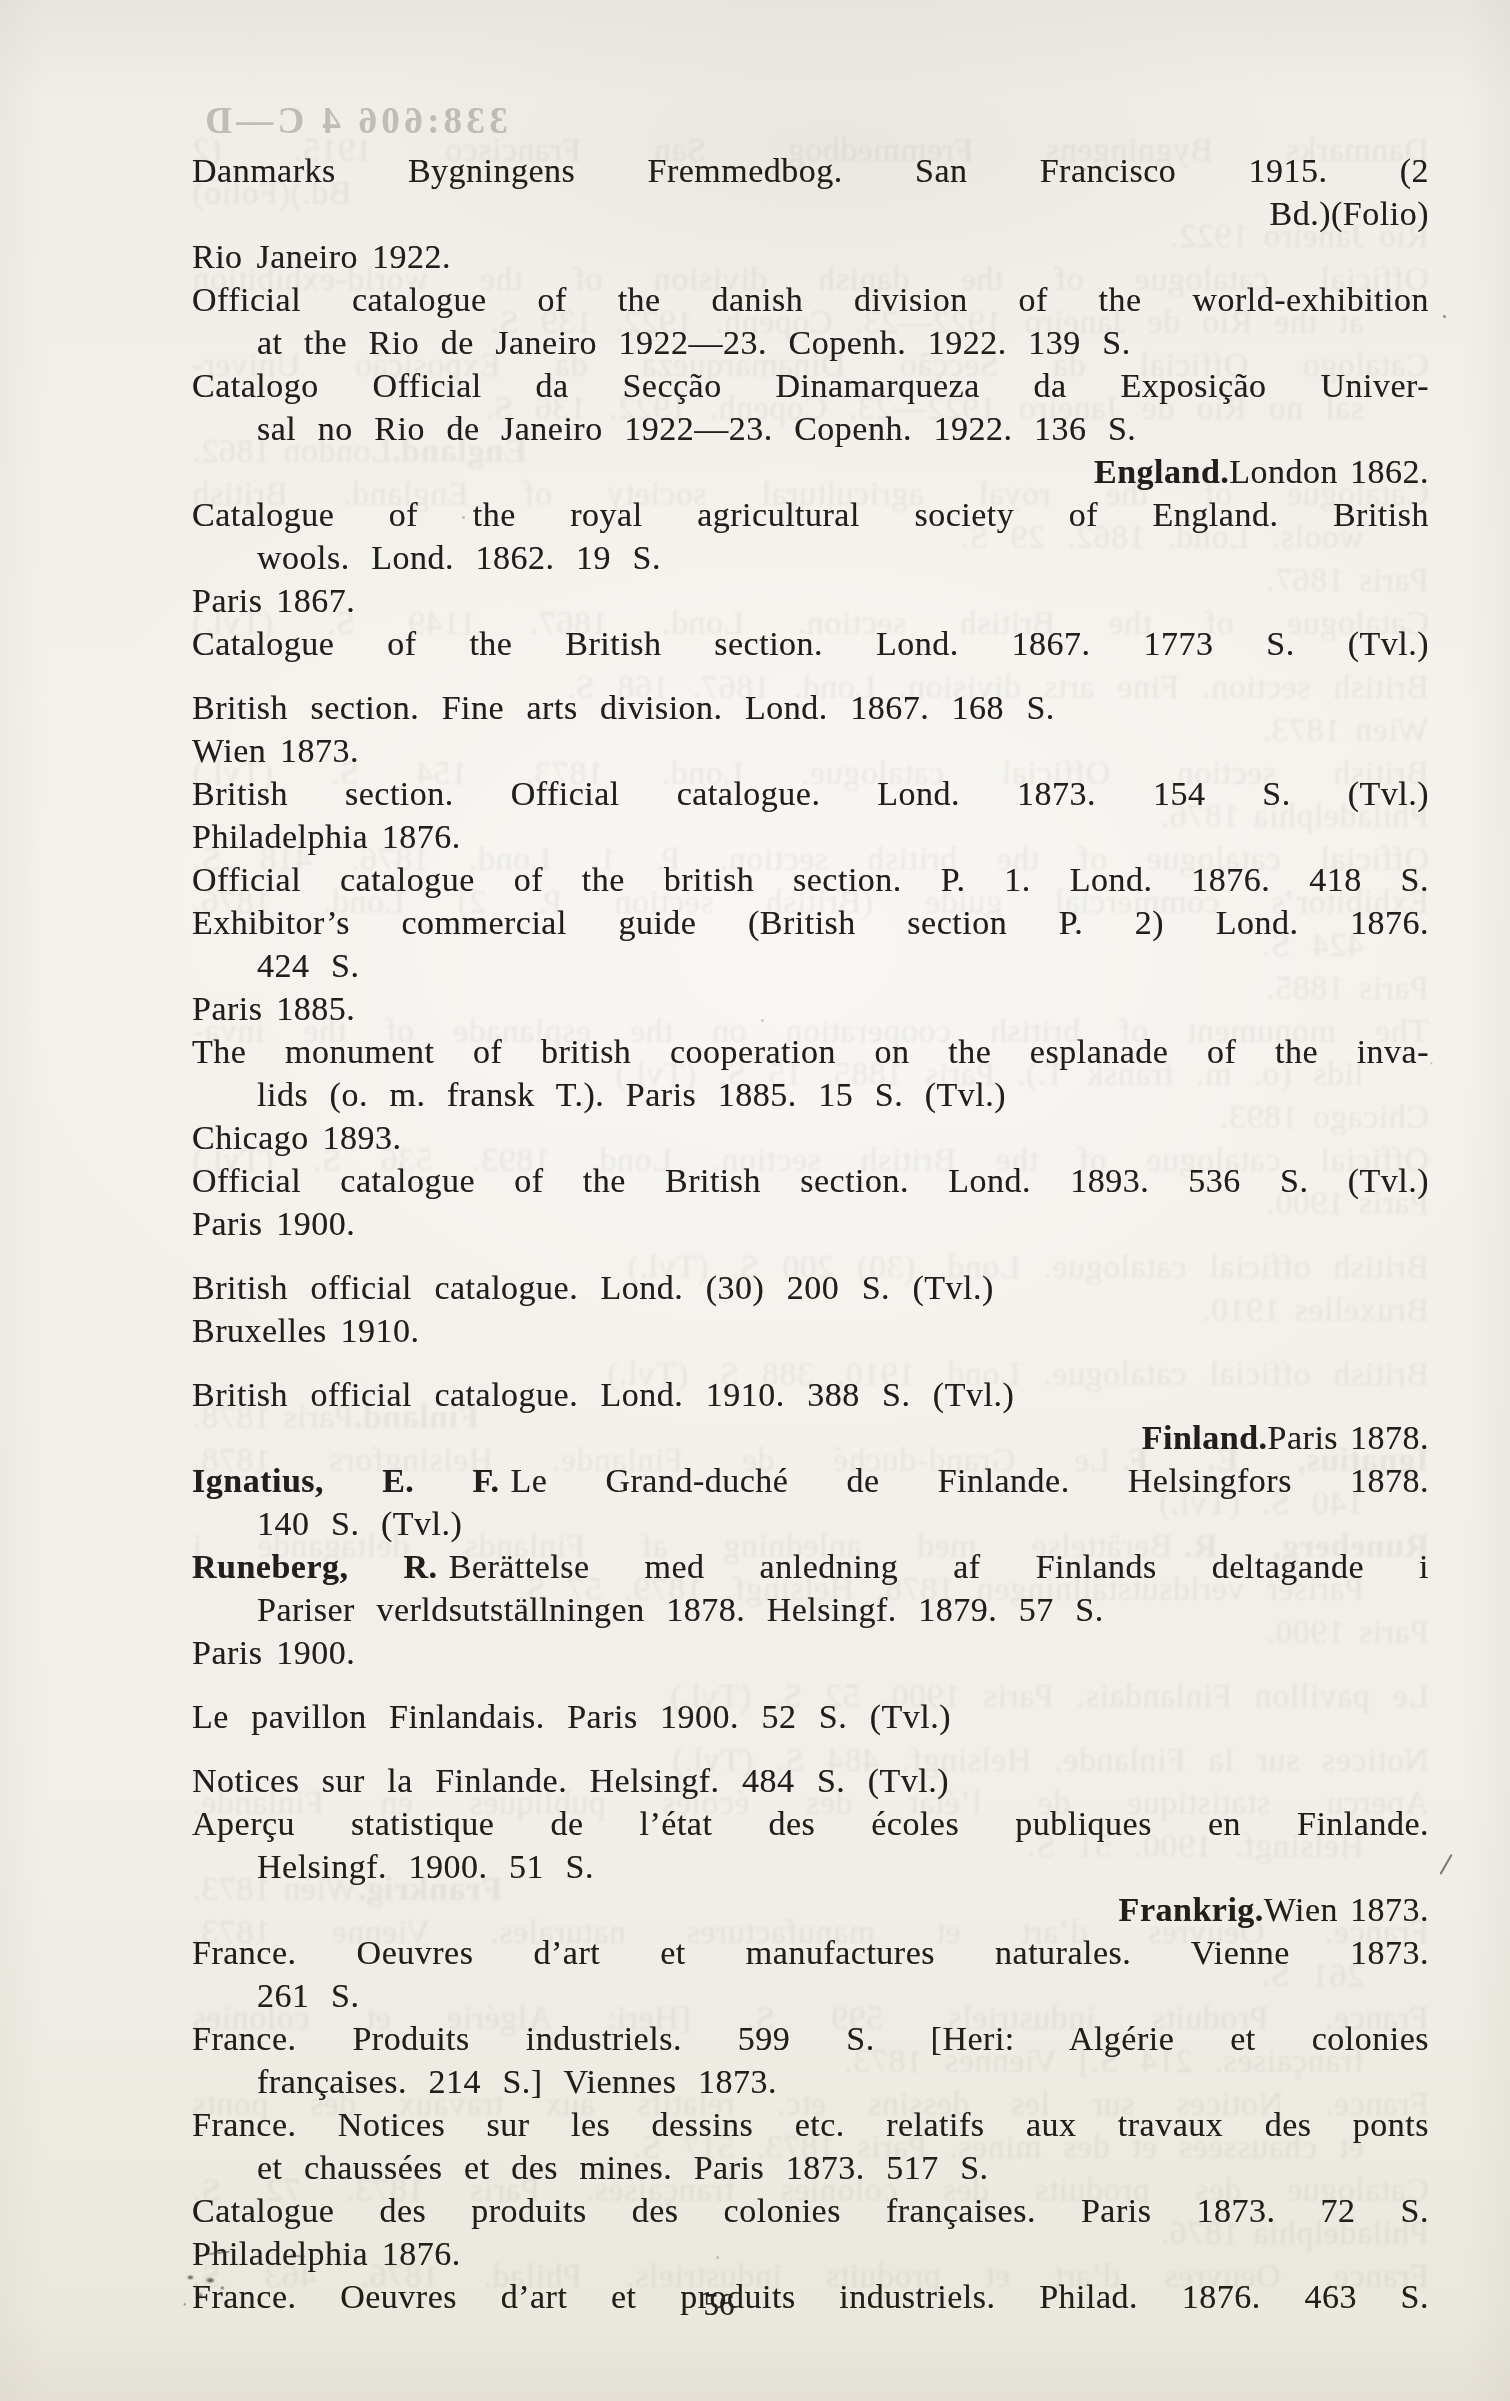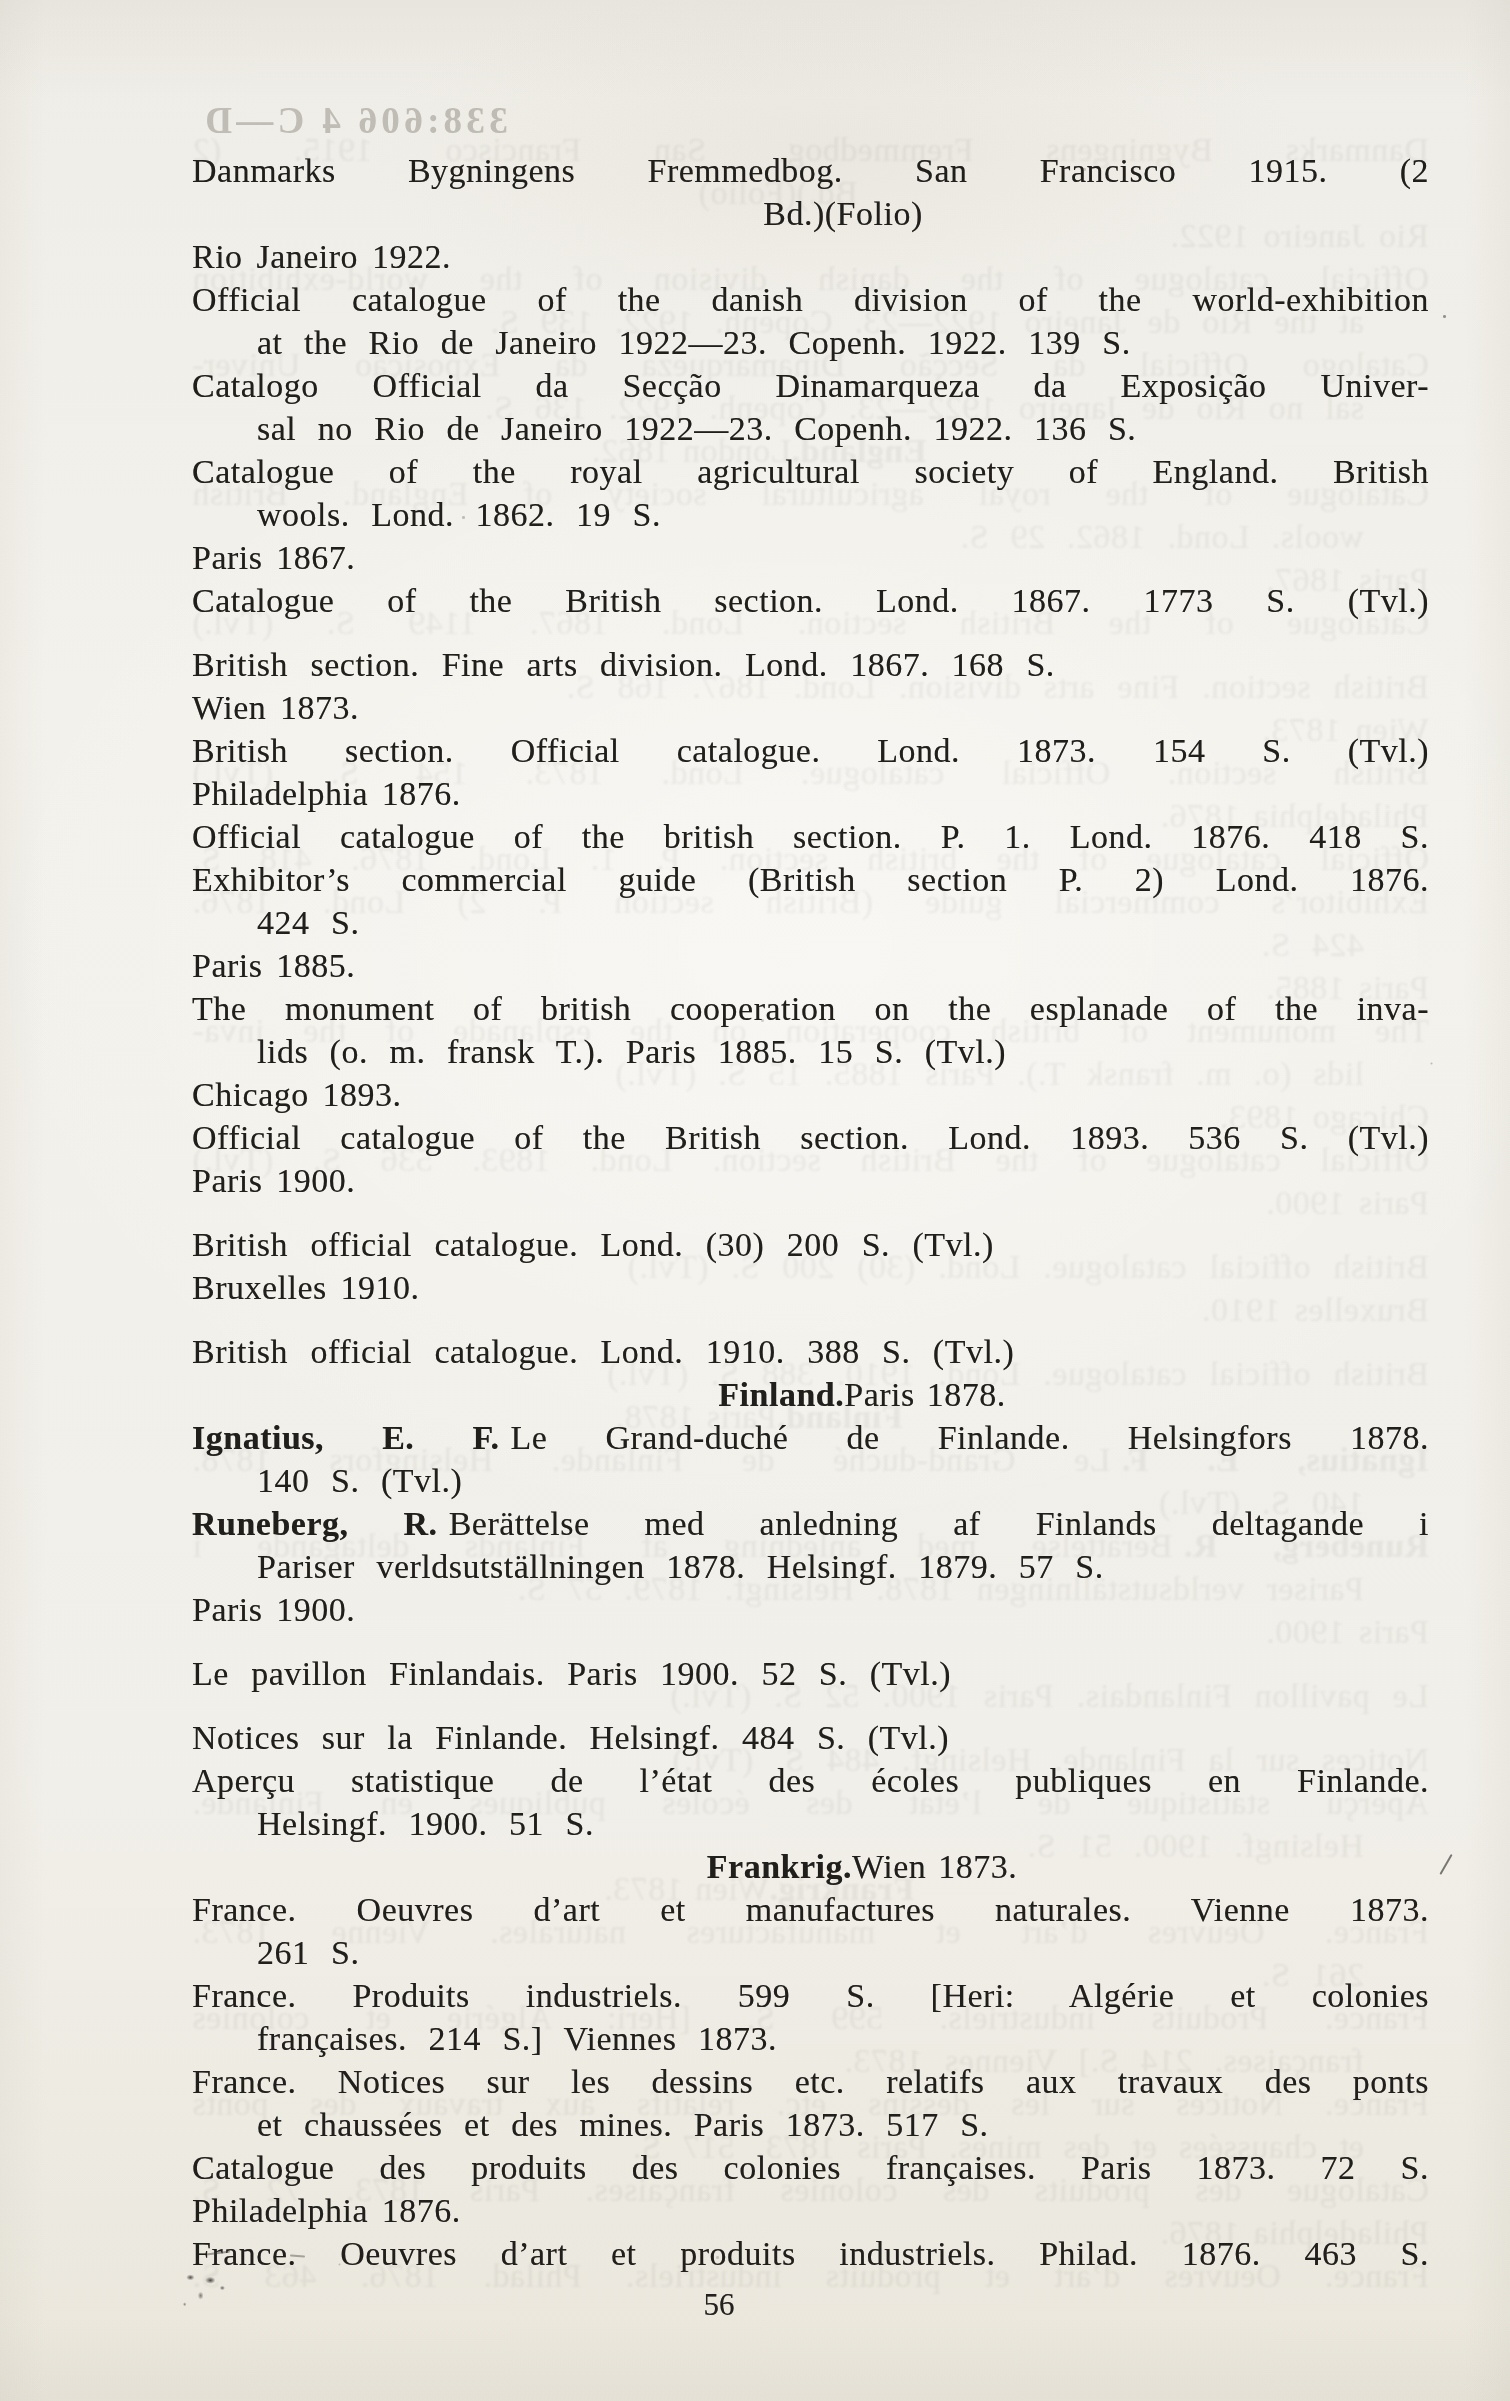--- a/index.html
+++ b/index.html
@@ -22,21 +22,21 @@
     position:absolute;left:192px;top:149px;width:1237px;
     font-size:34px;line-height:43px;color:#211f1c;
     letter-spacing:0.5px;word-spacing:2.9px;
     text-shadow:0 0 0.5px rgba(45,42,38,.5);
   }
   .ln{height:43px;white-space:nowrap;}
   .j{white-space:normal;text-align:justify;text-align-last:justify;}
   .l{word-spacing:13.4px;margin-top:21px;}
   .i{padding-left:65px;word-spacing:12.5px;}
   .r{text-align:left;word-spacing:4.8px;}
-  .row{display:flex;justify-content:center;}
+  .row{display:flex;justify-content:flex-end;}
   .hdr{font-weight:700;padding-left:103px;}
   .ind{padding-left:65px;}
   .au{font-weight:700;margin-right:11px;}
   .ghost{
     opacity:.065;filter:blur(1px);color:#3f3f37;
     transform:scaleX(-1) translateY(-21px);
     pointer-events:none;
   }
   .stamp{
     position:absolute;left:201px;top:102px;
@@ -147,20 +147,24 @@
     <div class="ln j"><span>Danmarks Bygningens Fremmedbog. San Francisco 1915. (2</span></div>
     <div class="ln row">
         <span class="ind">Bd.)</span>
         <span class="rt">(Folio)</span>
       </div>
     <div class="ln r"><span>Rio Janeiro 1922.</span></div>
     <div class="ln j"><span>Official catalogue of the danish division of the world-exhibition</span></div>
     <div class="ln i"><span>at the Rio de Janeiro 1922—23. Copenh. 1922. 139 S.</span></div>
     <div class="ln j"><span>Catalogo Official da Secção Dinamarqueza da Exposição Univer-</span></div>
     <div class="ln i"><span>sal no Rio de Janeiro 1922—23. Copenh. 1922. 136 S.</span></div>
+    <div class="ln row">
+        <span class="hdr">England.</span>
+        <span class="rt">London 1862.</span>
+      </div>
     <div class="ln j"><span>Catalogue of the royal agricultural society of England. British</span></div>
     <div class="ln i"><span>wools. Lond. 1862. 19 S.</span></div>
     <div class="ln r"><span>Paris 1867.</span></div>
     <div class="ln j"><span>Catalogue of the British section. Lond. 1867. 1773 S. (Tvl.)</span></div>
     <div class="ln l"><span>British section. Fine arts division. Lond. 1867. 168 S.</span></div>
     <div class="ln r"><span>Wien 1873.</span></div>
     <div class="ln j"><span>British section. Official catalogue. Lond. 1873. 154 S. (Tvl.)</span></div>
     <div class="ln r"><span>Philadelphia 1876.</span></div>
     <div class="ln j"><span>Official catalogue of the british section. P. 1. Lond. 1876. 418 S.</span></div>
     <div class="ln j"><span>Exhibitor’s commercial guide (British section P. 2) Lond. 1876.</span></div>

